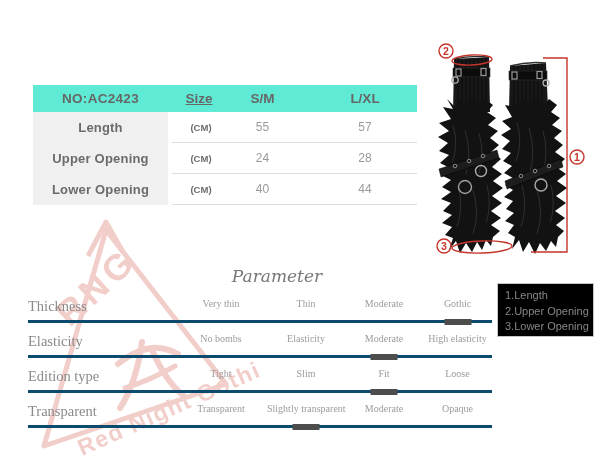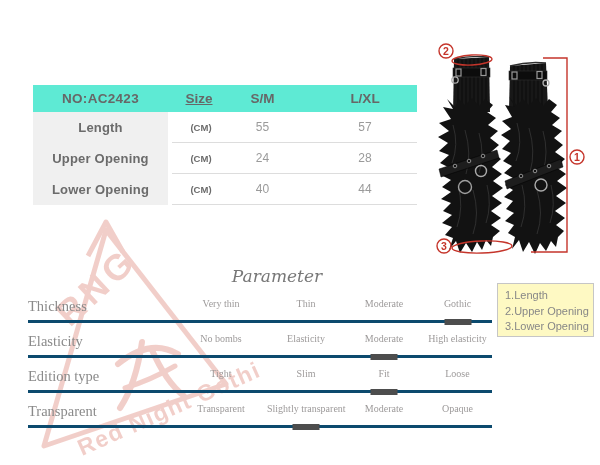--- a/index.html
+++ b/index.html
@@ -23,21 +23,21 @@
   .st-data{flex:1;display:flex;margin-left:4px;border-bottom:1px solid #ddd;align-items:center;}
   .st-unit{width:58px;text-align:center;font-weight:bold;font-size:9.5px;color:#6b6b6b;}
   .st-sm{width:65px;text-align:center;font-size:12px;color:#9a9a9a;}
   .st-lxl{flex:1;text-align:center;font-size:12px;color:#9a9a9a;padding-left:18px;}
 
   
   .figure{position:absolute;left:425px;top:35px;width:170px;height:225px;}
 
   
   .legend{position:absolute;left:497px;top:283px;width:97px;height:54px;border:1px solid #c6c6c6;
-          box-sizing:border-box;background:#fef9c3;padding:4px 0 0 7px;}
+          box-sizing:border-box;background:#000000;padding:4px 0 0 7px;}
   .legend-item{font-size:11px;color:#878787;line-height:15.5px;white-space:nowrap;}
 
   
   .params{position:absolute;left:28px;top:253px;width:464px;font-family:"Liberation Serif",serif;}
   .params-title{height:35px;box-sizing:border-box;padding:13px 0 0 34px;text-align:center;
                 font-family:"DejaVu Serif",serif;font-style:italic;font-size:17px;color:#777;}
   .p-row{display:flex;height:35px;box-sizing:border-box;border-bottom:3px solid #0c4a6e;
          padding-top:10px;}
   .p-label{width:147px;font-size:14.5px;color:#8a8a8a;}
   .p-opts{flex:1;display:flex;}

